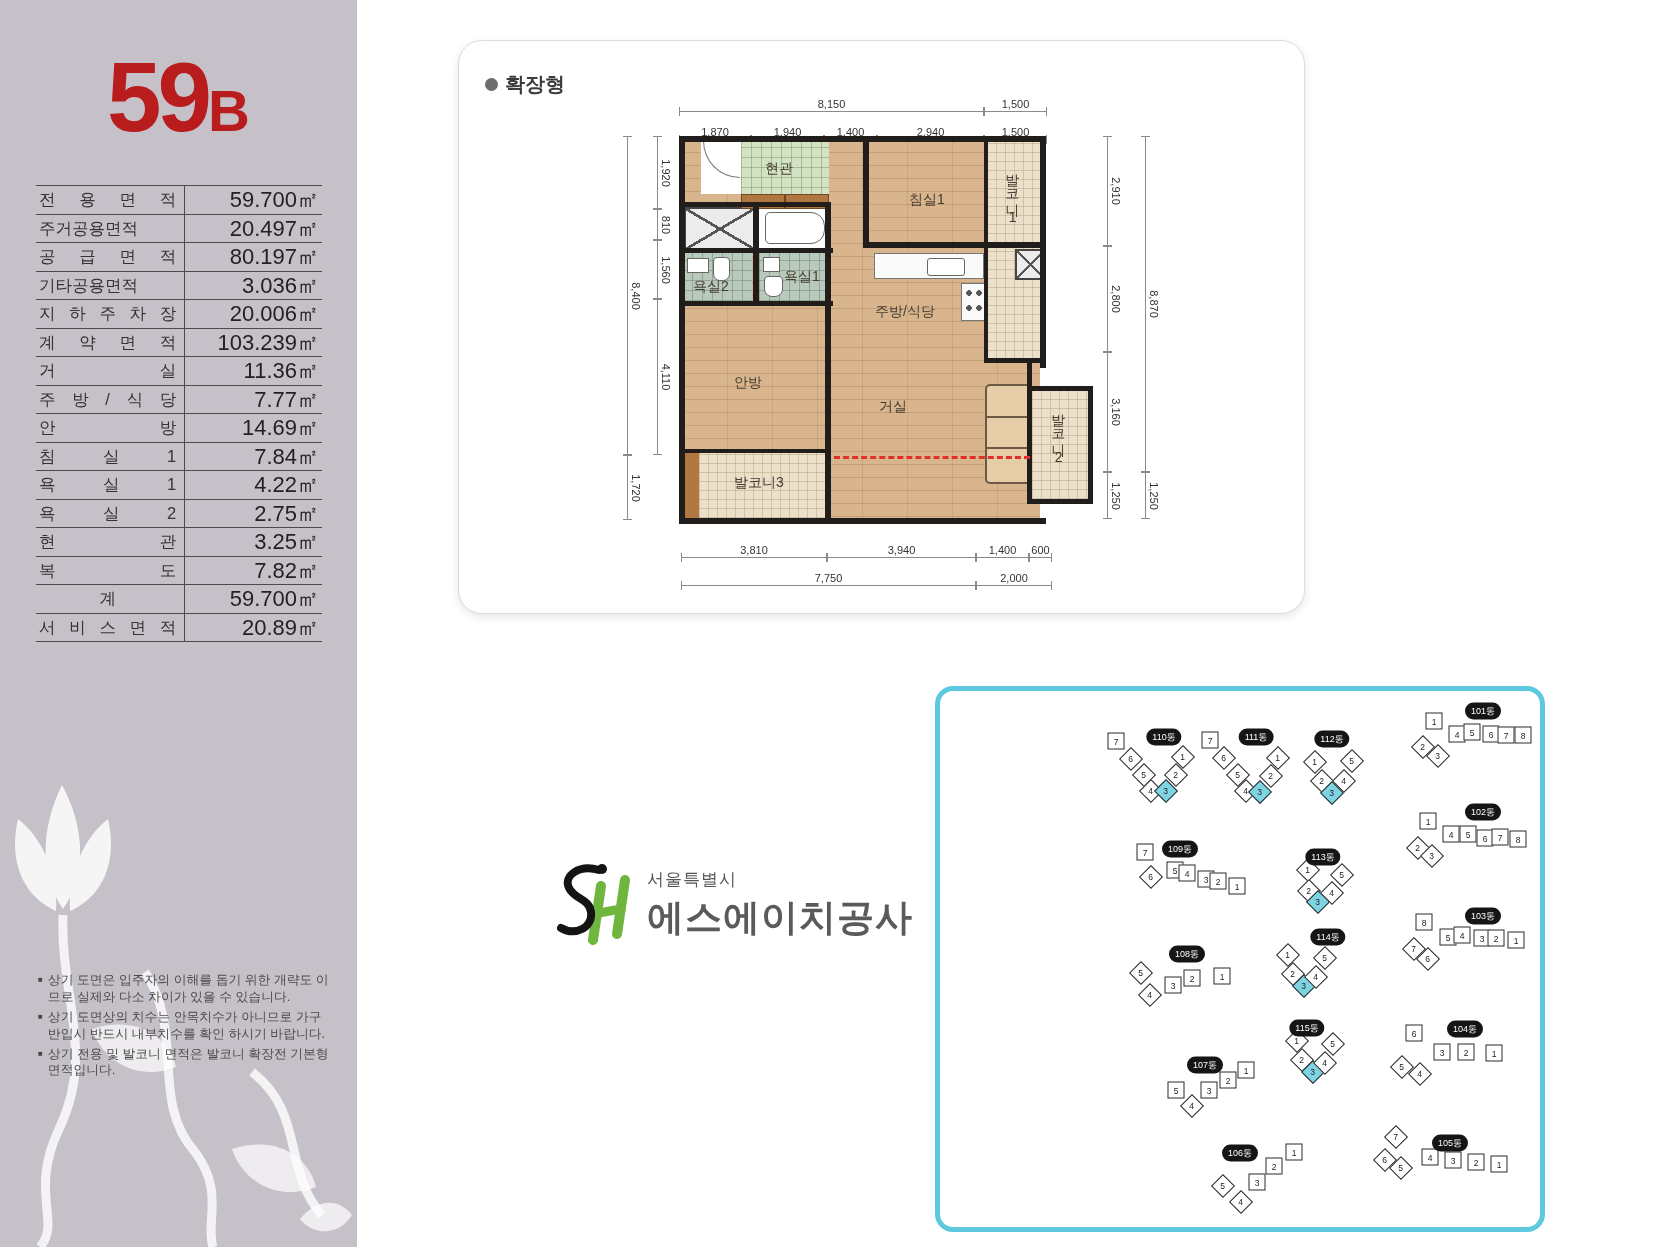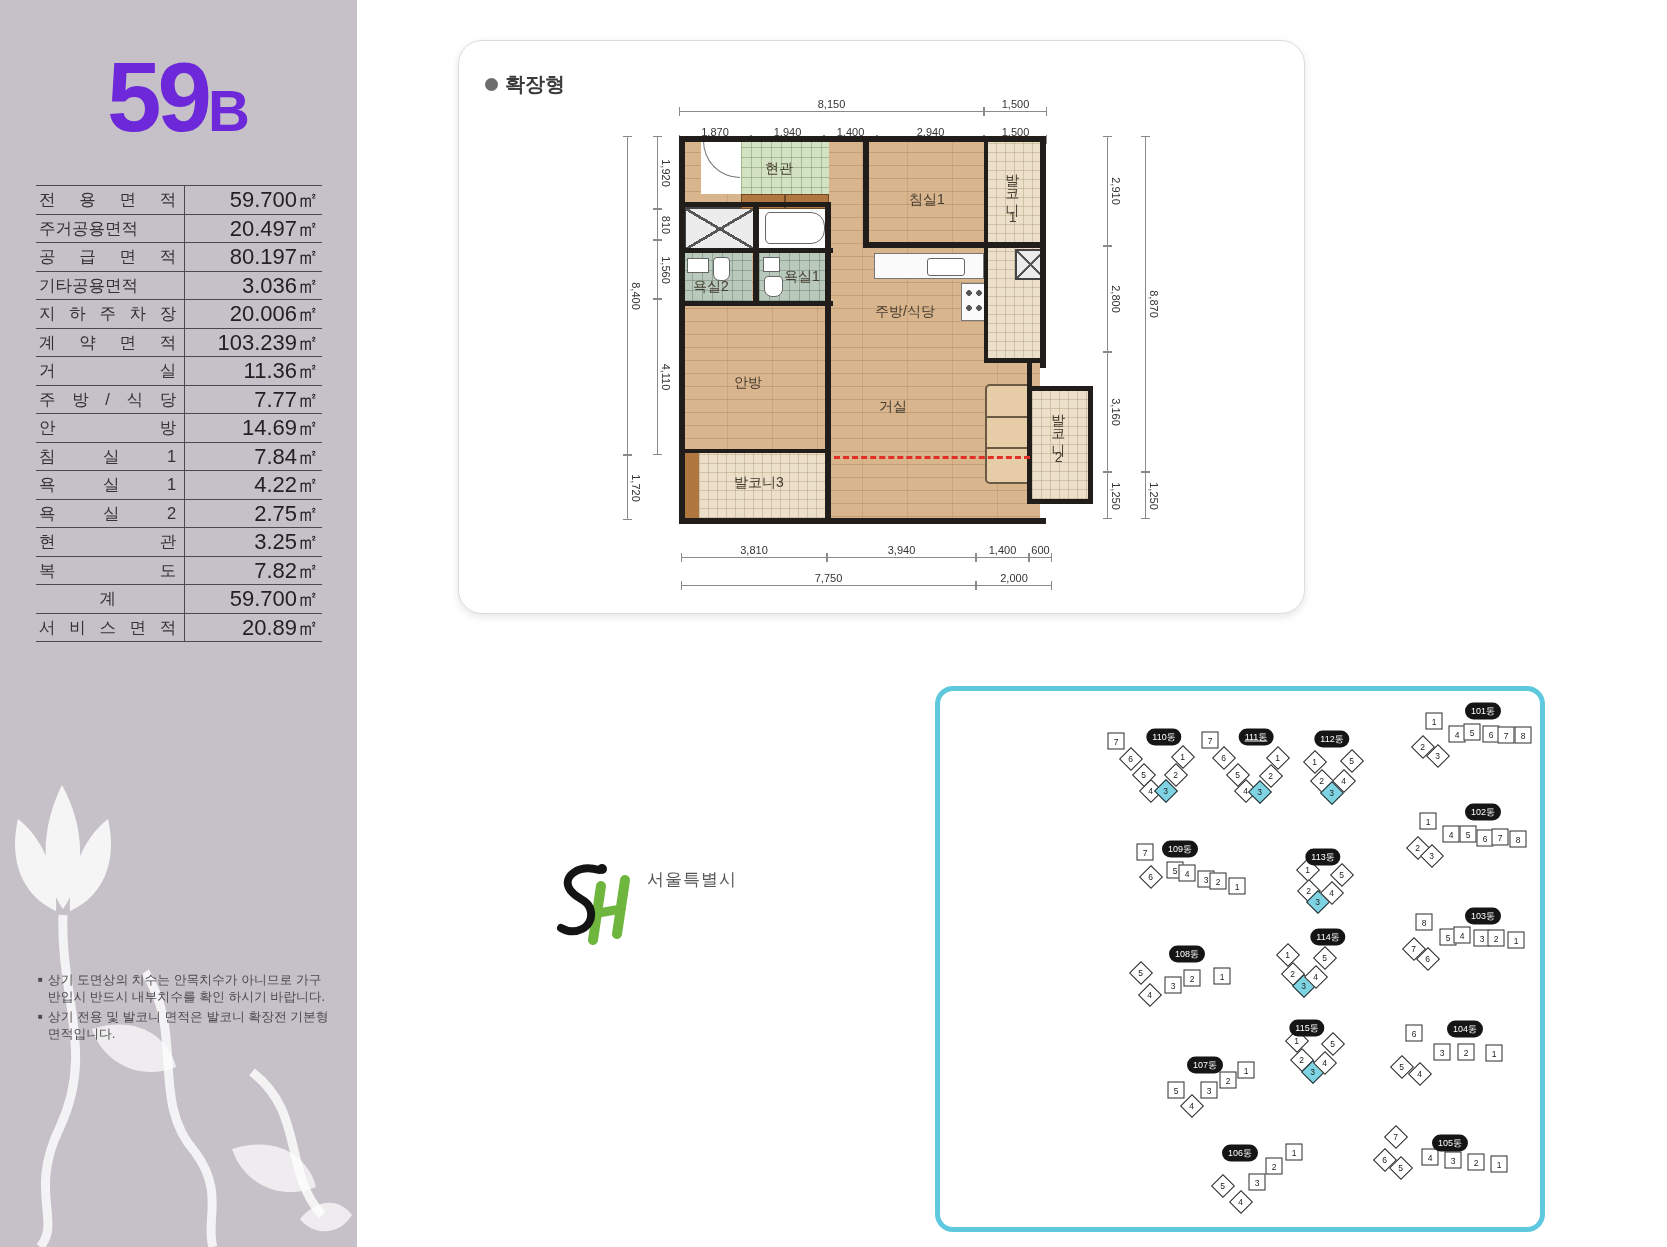--- a/index.html
+++ b/index.html
@@ -1,20 +1,20 @@
 <!DOCTYPE html>
 <html><head>
 <meta charset="utf-8">
 <style>
   html,body{margin:0;padding:0;background:#fff;font-family:"Liberation Sans","DejaVu Sans",sans-serif;}
   #page{position:relative;width:1667px;height:1247px;background:#fff;overflow:hidden;}
 
   
   #sidebar{position:absolute;left:0;top:0;width:357px;height:1247px;background:#c6c1c9;overflow:hidden;}
-  #unit-title{position:absolute;top:48px;left:0;width:357px;text-align:center;color:#6d28d9;letter-spacing:-4px;}
+  #unit-title{position:absolute;top:48px;left:0;width:357px;text-align:center;color:#b91c1c;letter-spacing:-4px;}
   #unit-title .big{font-size:98px;font-weight:bold;line-height:1;}
   #unit-title .suf{font-size:58px;font-weight:bold;letter-spacing:0;}
   #band{position:absolute;left:30px;top:141px;width:300px;height:31px;background:#a198a8;color:#fff;
         display:flex;align-items:center;justify-content:center;font-size:20px;}
   #band::before,#band::after{content:"";position:absolute;top:-3px;width:9px;height:37px;background:#423a47;}
   #band::before{left:-9px}#band::after{right:-9px}
   #area-table{position:absolute;left:36px;top:185px;width:286px;border-top:1.7px solid #4a4a4a;}
   .trow{display:flex;height:27.5px;border-bottom:1.7px solid #4a4a4a;}
   .tlabel{width:48%;font-size:16.5px;color:#333;line-height:27.5px;padding:0 8px 0 3px;
           text-align:justify;text-align-last:justify;border-right:1.7px solid #4a4a4a;}
@@ -173,20 +173,23 @@
           <div class="tlabel center">계</div>
           <div class="tvalue">59.700㎡</div>
         </div>
         <div class="trow">
           <div class="tlabel">서 비 스 면 적</div>
           <div class="tvalue">20.89㎡</div>
         </div>
       </div>
     <div id="notes">
         <div class="note">
+          <span>상기 도면은 입주자의 이해를 돕기 위한 개략도 이므로 실제와 다소 차이가 있을 수 있습니다.</span>
+        </div>
+        <div class="note">
           <span>상기 도면상의 치수는 안목치수가 아니므로 가구 반입시 반드시 내부치수를 확인 하시기 바랍니다.</span>
         </div>
         <div class="note">
           <span>상기 전용 및 발코니 면적은 발코니 확장전 기본형 면적입니다.</span>
         </div>
       </div>
   </div>
 
   <div id="plan-card">
     <div id="mode-label">
@@ -412,20 +415,21 @@
   <div id="logo">
     <svg width="78" height="92" viewBox="0 0 78 92">
       <path d="M46 24 L38 78" stroke="#6eb63d" stroke-width="10" stroke-linecap="round" fill="none"></path>
       <path d="M70 18 L62 72" stroke="#6eb63d" stroke-width="10" stroke-linecap="round" fill="none"></path>
       <path d="M38 52 L66 47" stroke="#6eb63d" stroke-width="9" stroke-linecap="round" fill="none"></path>
       <path d="M44 8 C24 2 8 14 14 26 C20 38 34 36 36 50 C38 66 20 74 6 66" stroke="#141414" stroke-width="8" stroke-linecap="round" fill="none"></path>
       <circle cx="47" cy="7" r="5" fill="#141414"></circle>
     </svg>
     <div id="logo-text">
       <div id="logo-city">서울특별시</div>
+      <div id="logo-company">에스에이치공사</div>
     </div>
   </div>
 
   <div id="siteplan">
       <div class="bname" style="left: 224px; top: 46px;">110동</div>
       <div class="unit s" style="left: 176px; top: 50px;">
         <span>7</span>
       </div>
       <div class="unit d" style="left: 191px; top: 68px;">
         <span>6</span>
@@ -438,21 +442,21 @@
       </div>
       <div class="unit d hl" style="left: 226px; top: 100px;">
         <span>3</span>
       </div>
       <div class="unit d" style="left: 236px; top: 84px;">
         <span>2</span>
       </div>
       <div class="unit d" style="left: 243px; top: 66px;">
         <span>1</span>
       </div>
-      <div class="bname" style="left: 316px; top: 46px; text-decoration: underline;">111동</div>
+      <div class="bname" style="left: 316px; top: 46px;">111동</div>
       <div class="unit s" style="left: 270px; top: 49px;">
         <span>7</span>
       </div>
       <div class="unit d" style="left: 284px; top: 67px;">
         <span>6</span>
       </div>
       <div class="unit d" style="left: 298px; top: 84px;">
         <span>5</span>
       </div>
       <div class="unit d" style="left: 306px; top: 100px;">

